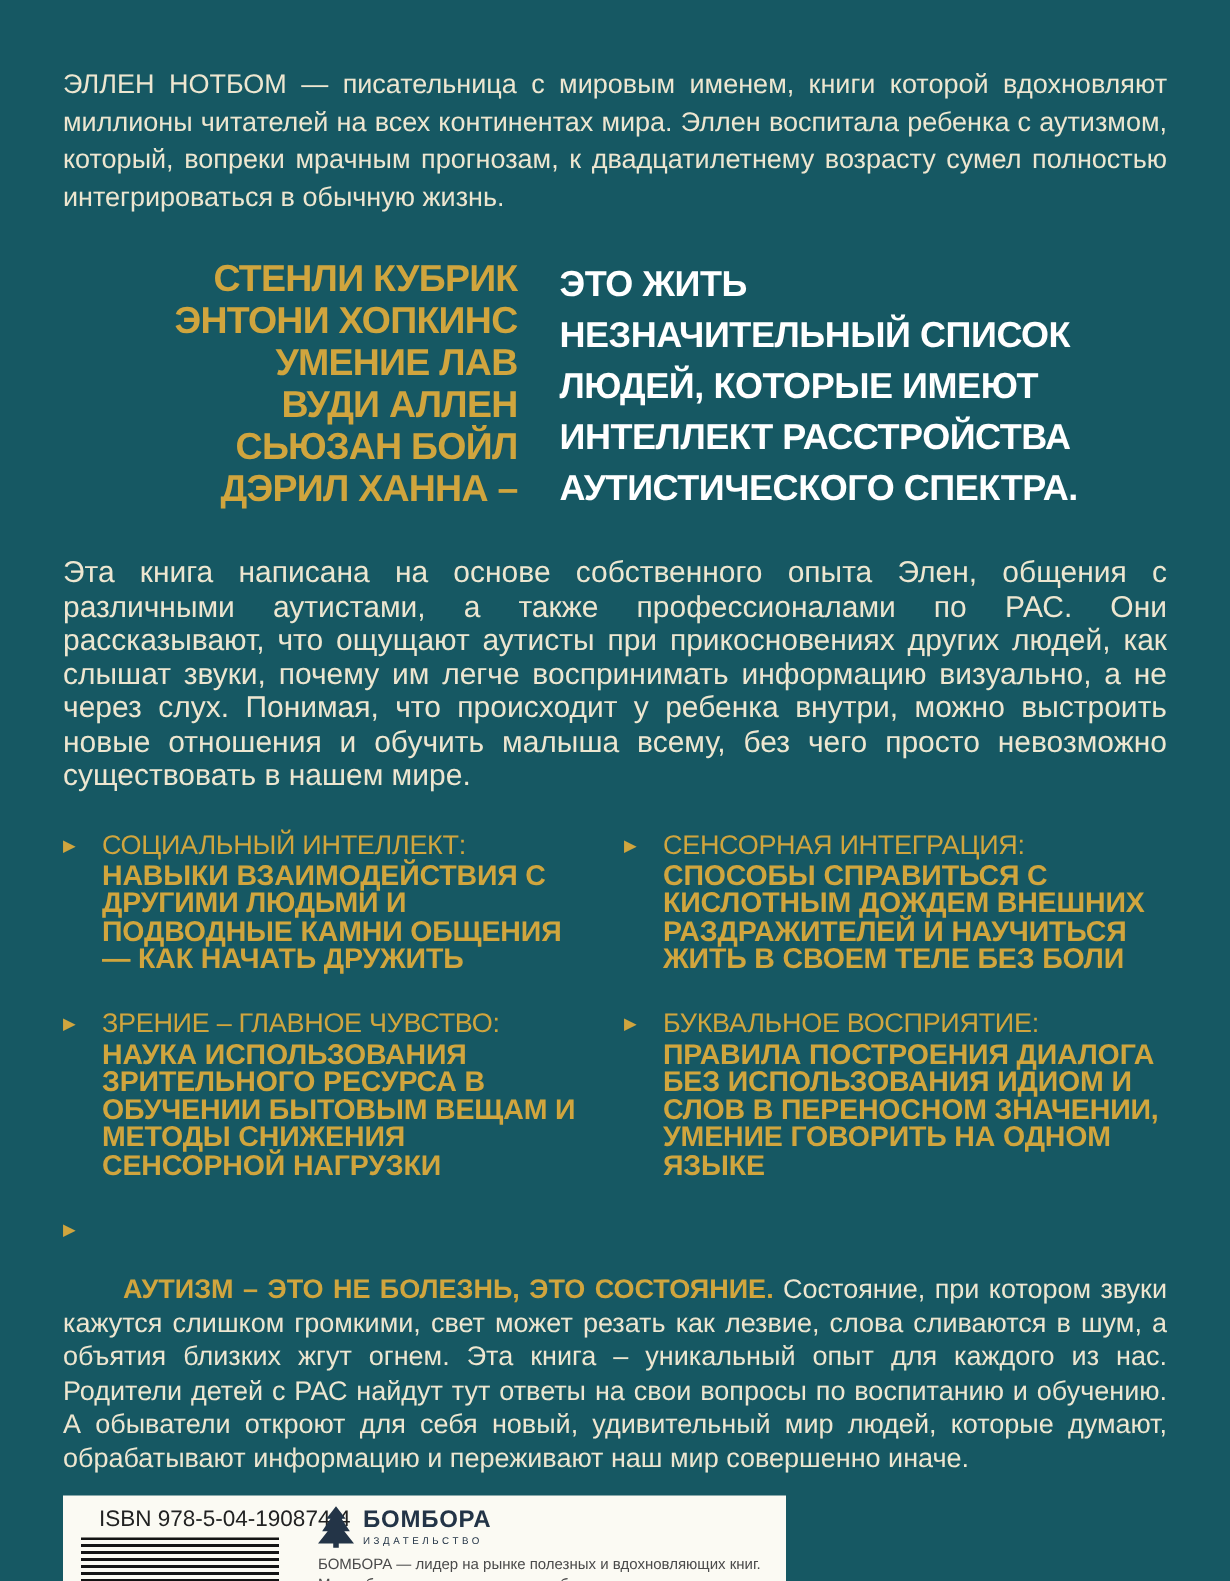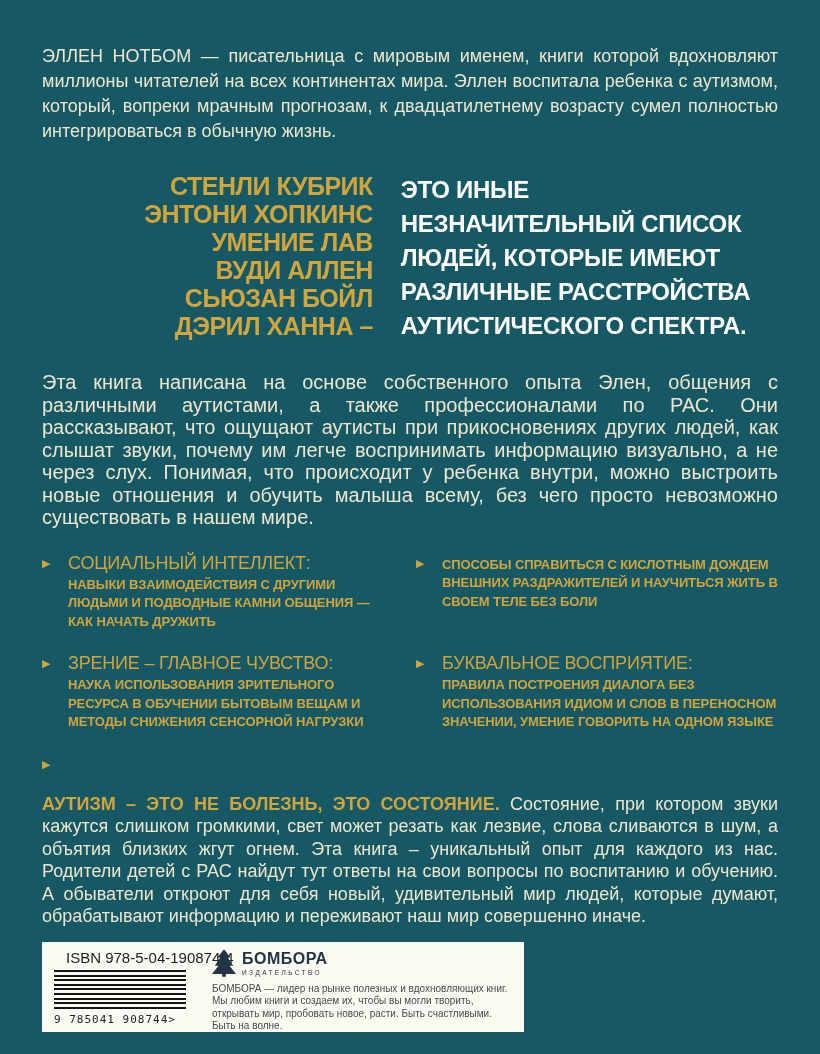--- a/index.html
+++ b/index.html
@@ -11,21 +11,21 @@
   }
   * { box-sizing:border-box; }
   .page { width:820px; height:1054px; padding:44px 42px 0 42px; }
 
   .intro {
     margin:0; color:#EDE6D0; font-size:18px; line-height:25px;
     text-align:justify;
   }
   .intro b { font-weight:normal; }
 
-  .names-row { display:flex; margin-top:28px;justify-content:center; }
+  .names-row { display:flex; margin-top:28px; }
   .names {
     width:303px; text-align:right; color:#D0A53E; font-weight:bold;
     font-size:25px; line-height:28px; letter-spacing:-0.5px;
   }
   .caption {
     margin-left:28px; color:#FFFFFF; font-weight:bold;
     font-size:24px; line-height:34px; letter-spacing:-0.3px; padding-top:1px;
   }
 
   .mid {
@@ -37,30 +37,30 @@
     margin-top:24px; display:grid;
     grid-template-columns:352px 1fr; column-gap:22px; row-gap:22px;
   }
   .feature { display:flex; }
   .marker { flex:0 0 26px; color:#D0A53E; font-size:11px; padding-top:4px; }
   .feature-title {
     color:#D0A53E; font-weight:normal; font-size:18px; line-height:20px;
     letter-spacing:-0.2px;
   }
   .feature-desc {
-    color:#D0A53E; font-weight:bold; font-size:13px; line-height:18.5px;
+    color:#D0A53E; font-weight:bold; font-size:19px; line-height:18.5px;
     margin-top:3px; letter-spacing:-0.1px;
   }
   .feature-bottom { margin-top:22px; max-width:570px; }
 
   .outro {
     margin:22px 0 0 0; color:#EDE6D0; font-size:18px; line-height:22.5px;
     text-align:justify;
   }
-  .outro .lead { color:#D0A53E; font-weight:bold; }
+  .outro .lead { color:#D0A53E; font-weight:bold;margin-left:40px; }
 
   .footer-box {
     margin-top:14px; width:482px; height:90px; background:#FBFAF3;
     display:flex; padding:7px 10px 6px 12px;
   }
   .barcode-col { width:150px; display:flex; flex-direction:column; }
   .isbn { font-size:15px; color:#222222; white-space:nowrap;margin-left:12px; }
   .barcode {
     margin-top:4px; height:42px; width:132px;
     background:repeating-linear-gradient(180deg,
@@ -95,41 +95,42 @@
   <div class="names-row">
     <div class="names">
       <div>СТЕНЛИ КУБРИК</div>
       <div>ЭНТОНИ ХОПКИНС</div>
       <div>УМЕНИЕ ЛАВ</div>
       <div>ВУДИ АЛЛЕН</div>
       <div>СЬЮЗАН БОЙЛ</div>
       <div>ДЭРИЛ ХАННА –</div>
     </div>
     <div class="caption">
-      <div>ЭТО ИНЫЕ</div>
+      <div>ЭТО ЖИТЬ</div>
       <div>НЕЗНАЧИТЕЛЬНЫЙ СПИСОК</div>
       <div>ЛЮДЕЙ, КОТОРЫЕ ИМЕЮТ</div>
-      <div>РАЗЛИЧНЫЕ РАССТРОЙСТВА</div>
+      <div>ИНТЕЛЛЕКТ РАССТРОЙСТВА</div>
       <div>АУТИСТИЧЕСКОГО СПЕКТРА.</div>
     </div>
   </div>
 
   <p class="mid">Эта книга написана на основе собственного опыта Элен, общения с различными аутистами, а также профессионалами по РАС. Они рассказывают, что ощущают аутисты при прикосновениях других людей, как слышат звуки, почему им легче воспринимать информацию визуально, а не через слух. Понимая, что происходит у ребенка внутри, можно выстроить новые отношения и обучить малыша всему, без чего просто невозможно существовать в нашем мире.</p>
 
   <div class="features">
     <div class="feature">
       <span class="marker">▶</span>
       <div>
         <div class="feature-title">СОЦИАЛЬНЫЙ ИНТЕЛЛЕКТ:</div>
         <div class="feature-desc">НАВЫКИ ВЗАИМОДЕЙСТВИЯ С ДРУГИМИ ЛЮДЬМИ И ПОДВОДНЫЕ КАМНИ ОБЩЕНИЯ — КАК НАЧАТЬ ДРУЖИТЬ</div>
       </div>
     </div>
     <div class="feature">
       <span class="marker">▶</span>
       <div>
+        <div class="feature-title">СЕНСОРНАЯ ИНТЕГРАЦИЯ:</div>
         <div class="feature-desc">СПОСОБЫ СПРАВИТЬСЯ С КИСЛОТНЫМ ДОЖДЕМ ВНЕШНИХ РАЗДРАЖИТЕЛЕЙ И НАУЧИТЬСЯ ЖИТЬ В СВОЕМ ТЕЛЕ БЕЗ БОЛИ</div>
       </div>
     </div>
     <div class="feature">
       <span class="marker">▶</span>
       <div>
         <div class="feature-title">ЗРЕНИЕ – ГЛАВНОЕ ЧУВСТВО:</div>
         <div class="feature-desc">НАУКА ИСПОЛЬЗОВАНИЯ ЗРИТЕЛЬНОГО РЕСУРСА В ОБУЧЕНИИ БЫТОВЫМ ВЕЩАМ И МЕТОДЫ СНИЖЕНИЯ СЕНСОРНОЙ НАГРУЗКИ</div>
       </div>
     </div>

